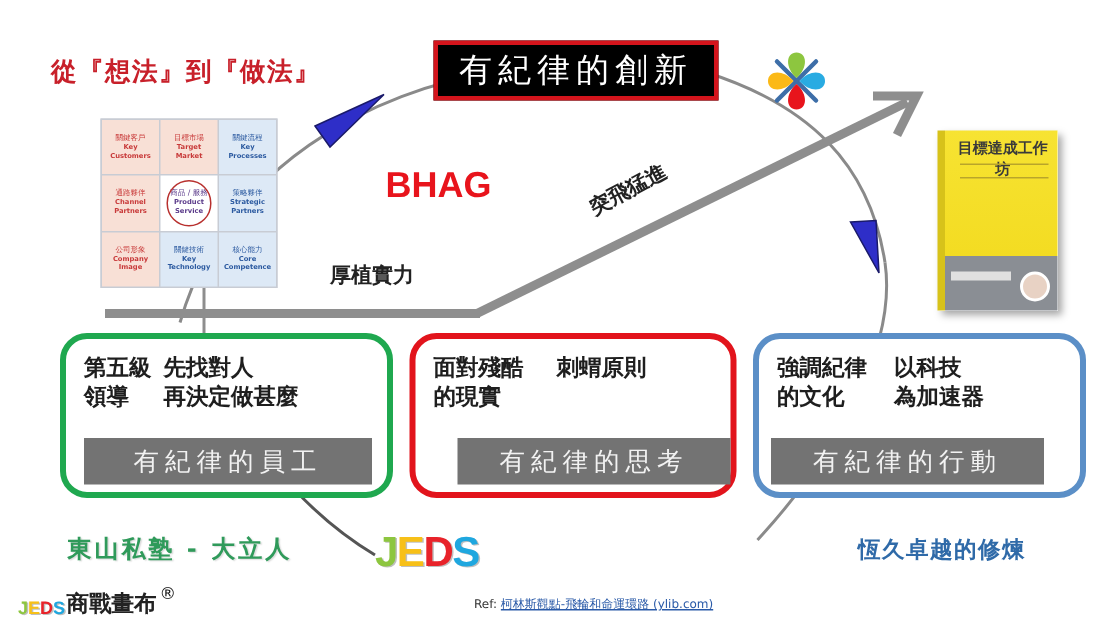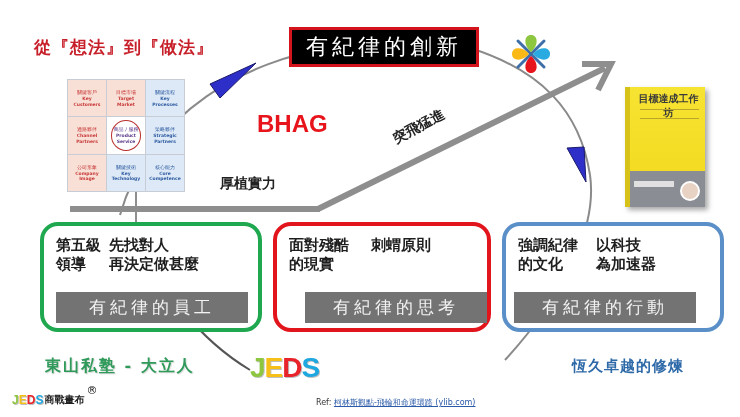--- a/index.html
+++ b/index.html
@@ -104,21 +104,21 @@
   .card-2 .card-band { left: 28px; width: 182px; }
   .card-3 .card-band { left: 8px; width: 182px; }
 
   
   .school {
     left: 45px; top: 356px; font-size: 16px; font-weight: bold; color: #2f9a5a;
     letter-spacing: 2px; text-shadow: 1px 1px 1px rgba(0,0,0,0.15); z-index: 3;
   }
   .small-brand { left: 12px; top: 393px; display: flex; align-items: flex-end; z-index: 3; }
   .jeds-small { display: flex; font-family: "Liberation Sans", sans-serif; font-weight: bold; font-size: 12px; }
-  .small-brand .brand-zh { font-size: 10px; font-weight: bold; color: #222; margin-left: 1px; }
+  .small-brand .brand-zh { font-size: 15px; font-weight: bold; color: #222; margin-left: 1px; }
   .small-brand .reg { font-size: 11px; color: #111; position: relative; top: -10px; margin-left: 2px; }
 
   .workshop { left: 250px; top: 352px; display: flex; align-items: center; z-index: 3; }
   .jeds-big { display: flex; font-family: "Liberation Sans", sans-serif; font-weight: bold; font-size: 28px; letter-spacing: -1px; }
   .jeds-big span, .jeds-small span { text-shadow: 1px 1px 0 rgba(0,0,0,0.25); }
   .c-j { color: #8dc63f; }
   .c-e { color: #f7c018; }
   .c-d { color: #e8232a; }
   .c-s { color: #1fa7df; }
   .workshop .ws-zh {

